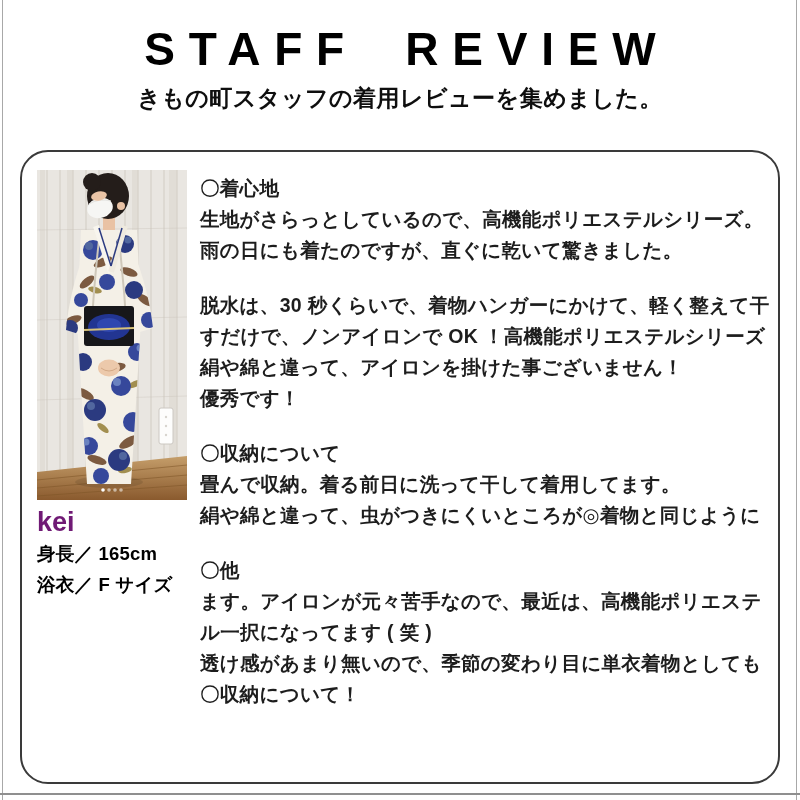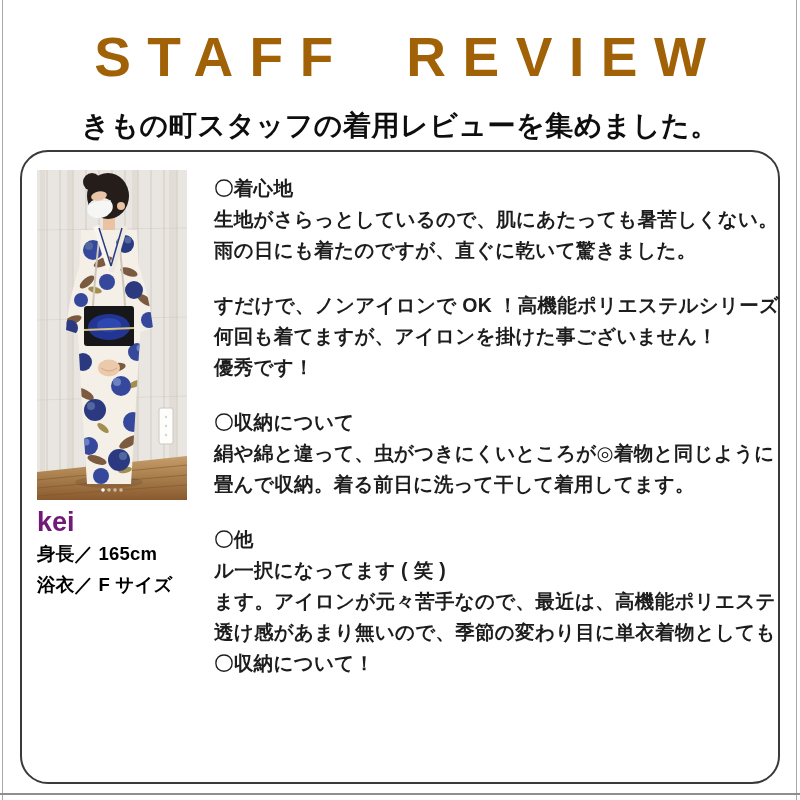--- a/index.html
+++ b/index.html
@@ -10,44 +10,44 @@
   }
   
   .edge-v{position:absolute;top:0;width:1px;height:800px;background:#a8a8a8;}
   .edge-left{left:2px;}
   .edge-right{left:796px;}
   .edge-bottom{position:absolute;left:0;top:793px;width:800px;height:2px;background:#8f8f8f;}
 
   
   .header{position:absolute;left:0;top:18px;width:800px;text-align:center;}
   .title{
-    margin:8px;font-size:55px;line-height:62px;font-weight:700;
-    color:#a16207;letter-spacing:0.30em;word-spacing:0.45em;
+    margin:0;font-size:46px;line-height:62px;font-weight:700;
+    color:#000000;letter-spacing:0.30em;word-spacing:0.45em;
     text-indent:0.30em; 
   }
   .subtitle{
-    margin:24px 0 0 0;font-size:28px;line-height:28px;font-weight:700;
+    margin:4px 0 0 0;font-size:23px;line-height:28px;font-weight:700;
     color:#0e0e0e;letter-spacing:0.5px;
   }
 
   
   .card{
     position:absolute;left:20px;top:150px;width:760px;height:634px;
     border:2px solid #3a3a3a;border-radius:28px;background:#ffffff;
     box-sizing:border-box;
   }
   .photo{
     position:absolute;left:15px;top:18px;width:150px;height:330px;
     overflow:hidden;background:#e9e6e1;
   }
   .profile{position:absolute;left:15px;top:354px;width:160px;}
   .reviewer-name{font-size:27px;font-weight:700;line-height:32px;color:#701a75;}
   .reviewer-detail{font-size:18.5px;font-weight:700;line-height:31px;color:#000000;letter-spacing:0.2px;}
 
-  .review-col{position:absolute;left:192px;top:21px;width:572px;}
+  .review-col{position:absolute;left:178px;top:21px;width:572px;}
   .section{margin:0 0 24px 0;}
   .section:last-child{margin-bottom:0;}
   .sec-title,.ln{
     font-size:19.5px;line-height:31px;font-weight:700;color:#1d1d1d;
     letter-spacing:0.3px;white-space:nowrap;
   }
 </style>
 </head>
 <body>
 
@@ -204,38 +204,39 @@
   <div class="profile">
     <div class="reviewer-name">kei</div>
     <div class="reviewer-detail">身長／ 165cm</div>
     <div class="reviewer-detail">浴衣／ F サイズ</div>
   </div>
 
   <div class="review-col">
 
     <div class="section">
       <div class="sec-title">〇着心地</div>
-      <div class="ln">生地がさらっとしているので、肌にあたっても暑苦しくない。</div>
+      <div class="ln">生地がさらっとしているので、高機能ポリエステルシリーズ。</div>
       <div class="ln">雨の日にも着たのですが、直ぐに乾いて驚きました。</div>
     </div>
 
     <div class="section">
+      <div class="ln">脱水は、30 秒くらいで、着物ハンガーにかけて、軽く整えて干</div>
       <div class="ln">すだけで、ノンアイロンで OK ！高機能ポリエステルシリーズ</div>
-      <div class="ln">何回も着てますが、アイロンを掛けた事ございません！</div>
+      <div class="ln">絹や綿と違って、アイロンを掛けた事ございません！</div>
       <div class="ln">優秀です！</div>
     </div>
 
     <div class="section">
       <div class="sec-title">〇収納について</div>
+      <div class="ln">畳んで収納。着る前日に洗って干して着用してます。</div>
       <div class="ln">絹や綿と違って、虫がつきにくいところが◎着物と同じように</div>
-      <div class="ln">畳んで収納。着る前日に洗って干して着用してます。</div>
     </div>
 
     <div class="section">
       <div class="sec-title">〇他</div>
+      <div class="ln">ます。アイロンが元々苦手なので、最近は、高機能ポリエステ</div>
       <div class="ln">ル一択になってます ( 笑 )</div>
-      <div class="ln">ます。アイロンが元々苦手なので、最近は、高機能ポリエステ</div>
       <div class="ln">透け感があまり無いので、季節の変わり目に単衣着物としても</div>
       <div class="ln">〇収納について！</div>
     </div>
 
   </div>
 </section>
 
 </body></html>

